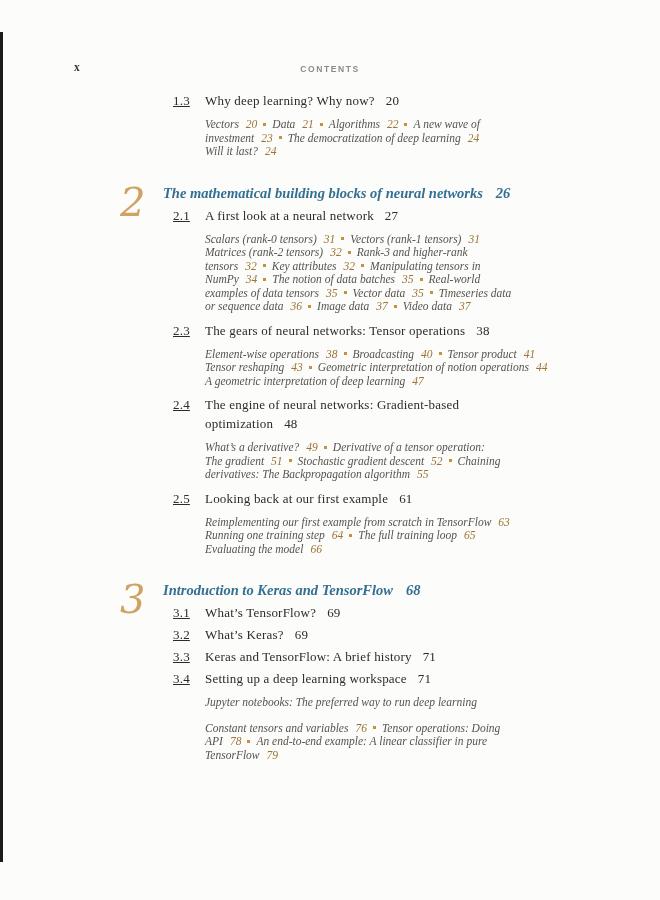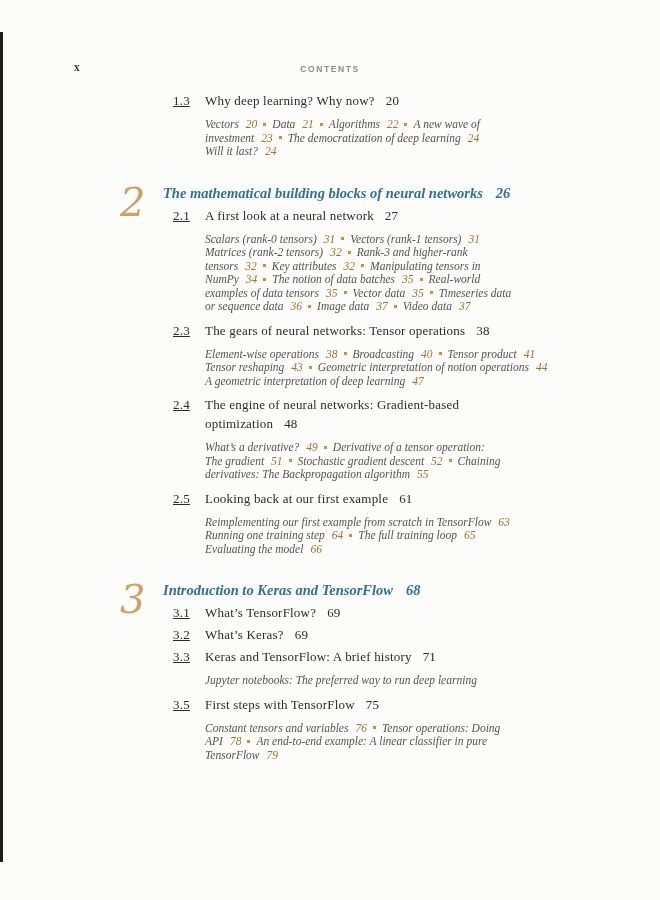--- a/index.html
+++ b/index.html
@@ -104,23 +104,23 @@
       <div class="section"><span class="snum">2.5</span><span class="stitle">Looking back at our first example</span><span class="spage">61</span></div>
       <div class="subs">
         <div class="subline"><span class="t">Reimplementing our first example from scratch in TensorFlow</span><span class="n">63</span></div>
         <div class="subline"><span class="t">Running one training step</span><span class="n">64</span><span class="b"></span><span class="t">The full training loop</span><span class="n">65</span></div>
         <div class="subline"><span class="t">Evaluating the model</span><span class="n">66</span></div>
       </div>
       <div class="chapter"><span class="chnum">3</span><span class="chtitle">Introduction to Keras and TensorFlow</span><span class="chpage">68</span></div>
       <div class="section"><span class="snum">3.1</span><span class="stitle">What’s TensorFlow?</span><span class="spage">69</span></div>
       <div class="section"><span class="snum">3.2</span><span class="stitle">What’s Keras?</span><span class="spage">69</span></div>
       <div class="section"><span class="snum">3.3</span><span class="stitle">Keras and TensorFlow: A brief history</span><span class="spage">71</span></div>
+      <div class="section"><span class="snum">3.4</span><span class="stitle">Setting up a deep learning workspace</span><span class="spage">71</span></div>
       <div class="subs">
         <div class="subline"><span class="t">Jupyter notebooks: The preferred way to run deep learning</span></div>
       </div>
-      <div class="section"><span class="snum">3.5</span><span class="stitle">First steps with TensorFlow</span><span class="spage">75</span></div>
       <div class="subs">
         <div class="subline"><span class="t">Constant tensors and variables</span><span class="n">76</span><span class="b"></span><span class="t">Tensor operations: Doing</span></div>
         <div class="subline"><span class="t">API</span><span class="n">78</span><span class="b"></span><span class="t">An end-to-end example: A linear classifier in pure</span></div>
         <div class="subline"><span class="t">TensorFlow</span><span class="n">79</span></div>
       </div>
     </div>
 </div>
 
 </body></html>

